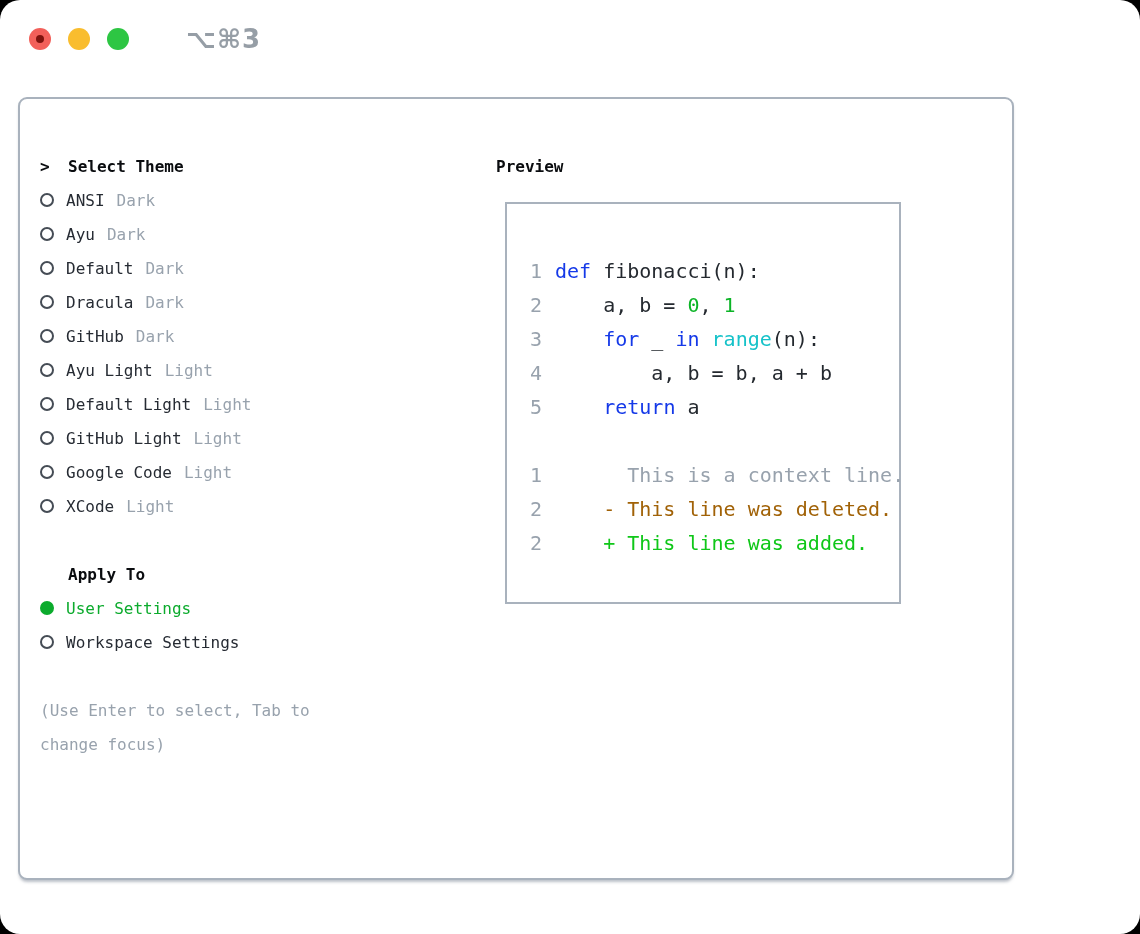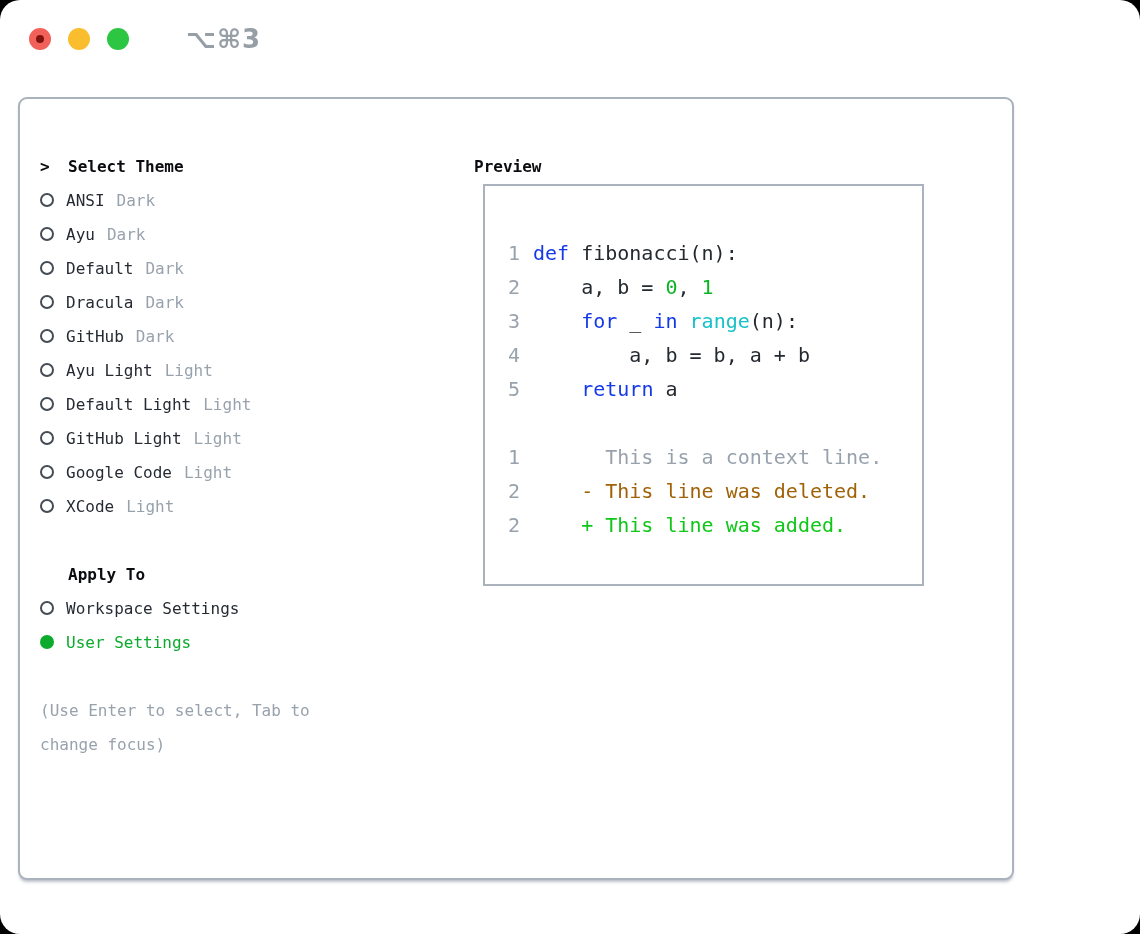--- a/index.html
+++ b/index.html
@@ -41,23 +41,23 @@
     border:2px solid #454c55; margin-right:12px; vertical-align:-1px;
   }
   .bullet.sel { border-color:#0cab2d; background:#0cab2d; }
   .tname { color:#262b33;text-align:center; }
   .theme-row.sel .tname { color:#0cab2d; }
   .tvariant { color:#98a2ad; margin-left:12px; }
   .apply-row.sel .tname { color:#0cab2d; }
   .hint { color:#98a2ad; }
 
   
-  .right-col { position:absolute; left:454px; top:51px; width:500px; }
+  .right-col { position:absolute; left:476px; top:51px; width:500px; }
   .preview-box {
-    margin-left:9px; width:441px; height:402px;
+    margin-left:9px; margin-top:18px; width:396px; height:402px;
     border:2px solid #a9b2bd; background:#fff;
     padding:50px 10px 12px 22px;
   }
   .cl { height:34px; line-height:34px; font-size:20px; white-space:pre; }
   .ln { display:inline-block; width:13px; margin-right:13px; text-align:right; color:#98a2ad; }
   .c-plain   { color:#24292f; }
   .c-kw      { color:#1539e8; }
   .c-builtin { color:#16c2c9; }
   .c-num     { color:#0bb426; }
   .d-context { color:#98a2ad; }
@@ -90,22 +90,22 @@
           <div class="row theme-row"><span class="bullet"></span><span class="tname">GitHub</span><span class="tvariant">Dark</span></div>
           <div class="row theme-row"><span class="bullet"></span><span class="tname">Ayu Light</span><span class="tvariant">Light</span></div>
           <div class="row theme-row"><span class="bullet"></span><span class="tname">Default Light</span><span class="tvariant">Light</span></div>
           <div class="row theme-row"><span class="bullet"></span><span class="tname">GitHub Light</span><span class="tvariant">Light</span></div>
           <div class="row theme-row"><span class="bullet"></span><span class="tname">Google Code</span><span class="tvariant">Light</span></div>
           <div class="row theme-row"><span class="bullet"></span><span class="tname">XCode</span><span class="tvariant">Light</span></div>
         </div>
       <div class="row"></div>
       <div class="row"><span class="bullet-col"></span><span class="heading">Apply To</span></div>
       <div id="apply-list">
+          <div class="row apply-row sel"><span class="bullet sel"></span><span class="tname">User Settings</span></div>
           <div class="row apply-row"><span class="bullet"></span><span class="tname">Workspace Settings</span></div>
-          <div class="row apply-row sel"><span class="bullet sel"></span><span class="tname">User Settings</span></div>
         </div>
       <div class="row"></div>
       <div class="row hint">(Use Enter to select, Tab to</div>
       <div class="row hint">change focus)</div>
     </div>
 
     <div class="right-col">
       <div class="row"><span class="heading">Preview</span></div>
       <div class="preview-box">
         <div id="code-lines">

